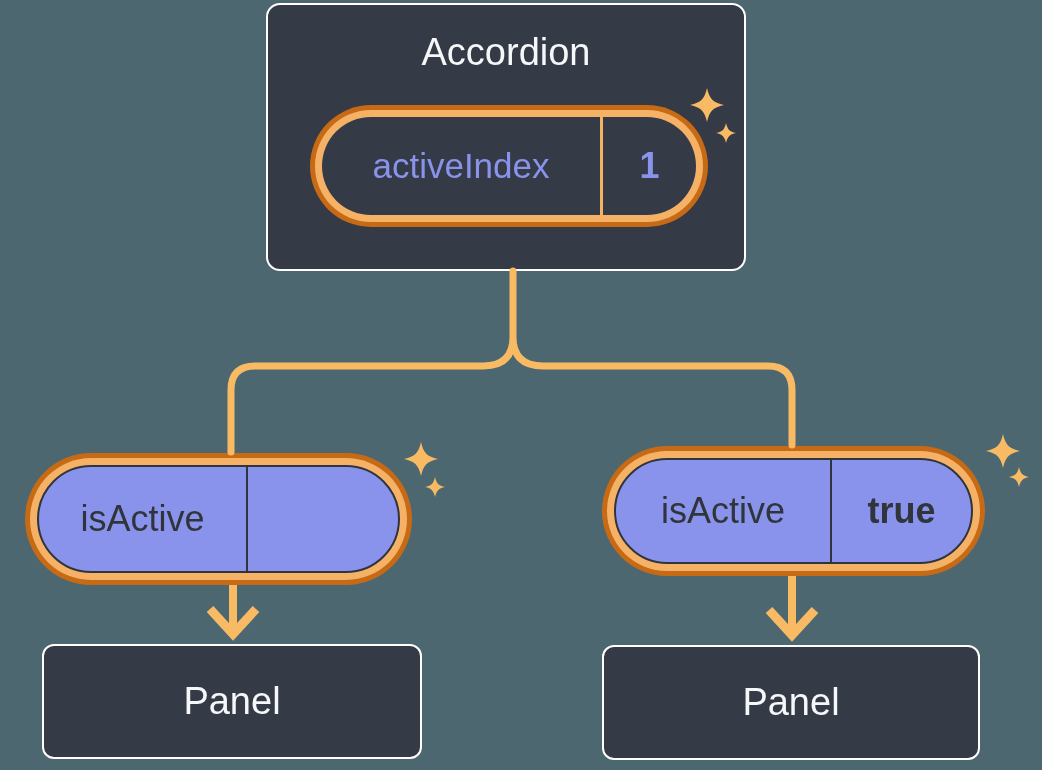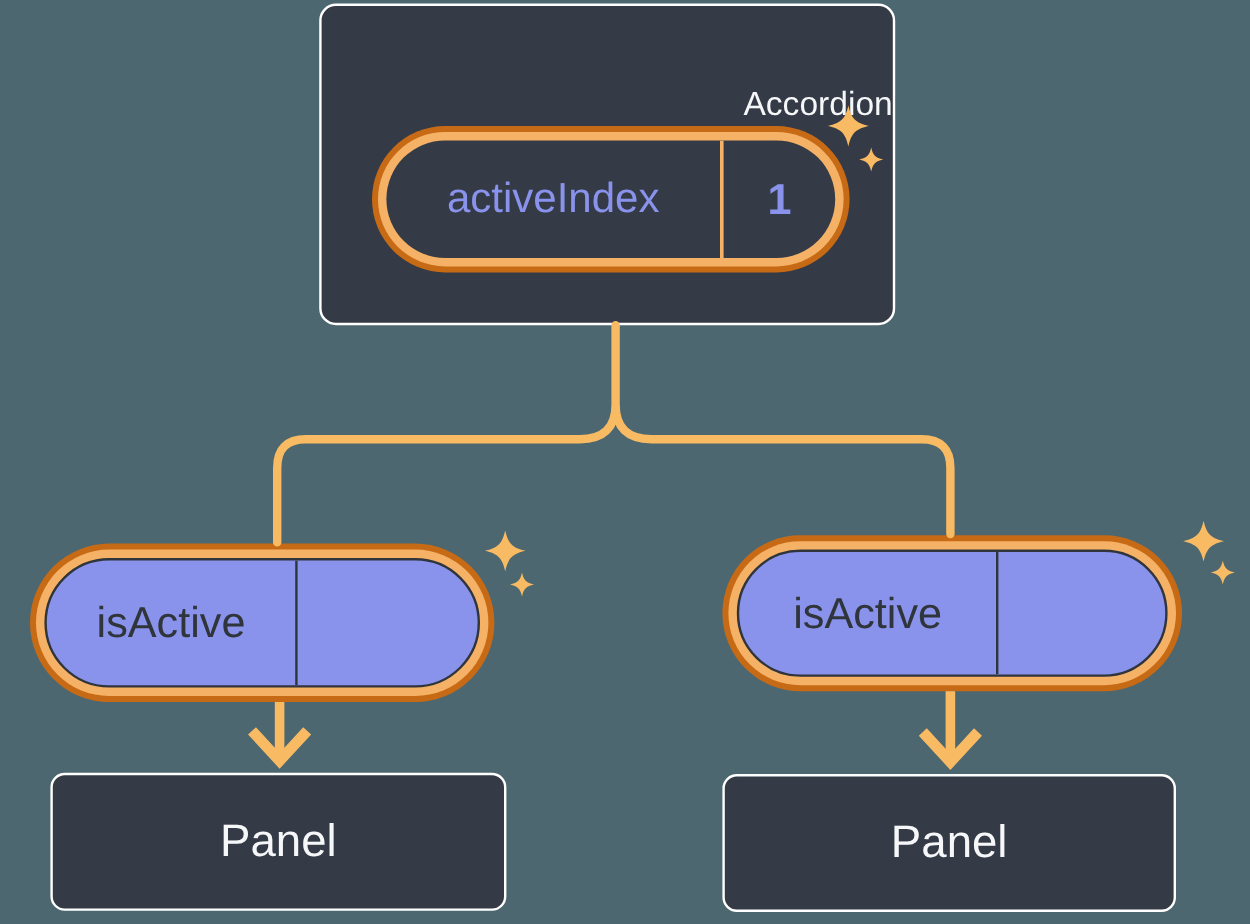--- a/index.html
+++ b/index.html
@@ -6,22 +6,22 @@
   .stage{
     position:relative;width:1042px;height:770px;background:#4D6770;
     overflow:hidden;font-family:"Liberation Sans",sans-serif;
   }
   .node{
     position:absolute;background:#343A46;border:2px solid #FFFFFF;
     border-radius:14px;box-sizing:border-box;
   }
   .accordion-node{left:266px;top:3px;width:480px;height:268px;}
   .node-title{
-    position:absolute;left:0;right:0;top:26px;text-align:right;
-    font-size:28px;font-weight:500;color:#F6F7F9;margin-top:40px;
+    position:absolute;left:0;right:0;top:26px;text-align:center;
+    font-size:38px;font-weight:500;color:#F6F7F9;
   }
   .panel-node{border-radius:12px;padding-left:40px;}
   .panel-left{left:42px;top:644px;width:380px;height:115px;}
   .panel-right{left:602px;top:645px;width:378px;height:115px;}
   .panel-title{
     position:absolute;inset:0;display:flex;align-items:center;justify-content:center;
     font-size:38px;font-weight:500;color:#F6F7F9;
   }
   
   .pill{position:absolute;border-radius:999px;background:#C76A15;padding:5px;box-sizing:border-box;}
@@ -70,20 +70,21 @@
         <div class="vdiv vdiv-dark"></div>
       </div>
     </div>
   </div>
 
   <div class="pill prop-pill prop-pill-right">
     <div class="pill-inner">
       <div class="pill-core core-purple">
         <div class="seg seg-name">isActive</div>
         <div class="vdiv vdiv-dark"></div>
+        <div class="seg seg-value">true</div>
       </div>
     </div>
   </div>
 
   <div class="node panel-node panel-left">
     <div class="panel-title">Panel</div>
   </div>
 
   <div class="node panel-node panel-right">
     <div class="panel-title">Panel</div>

